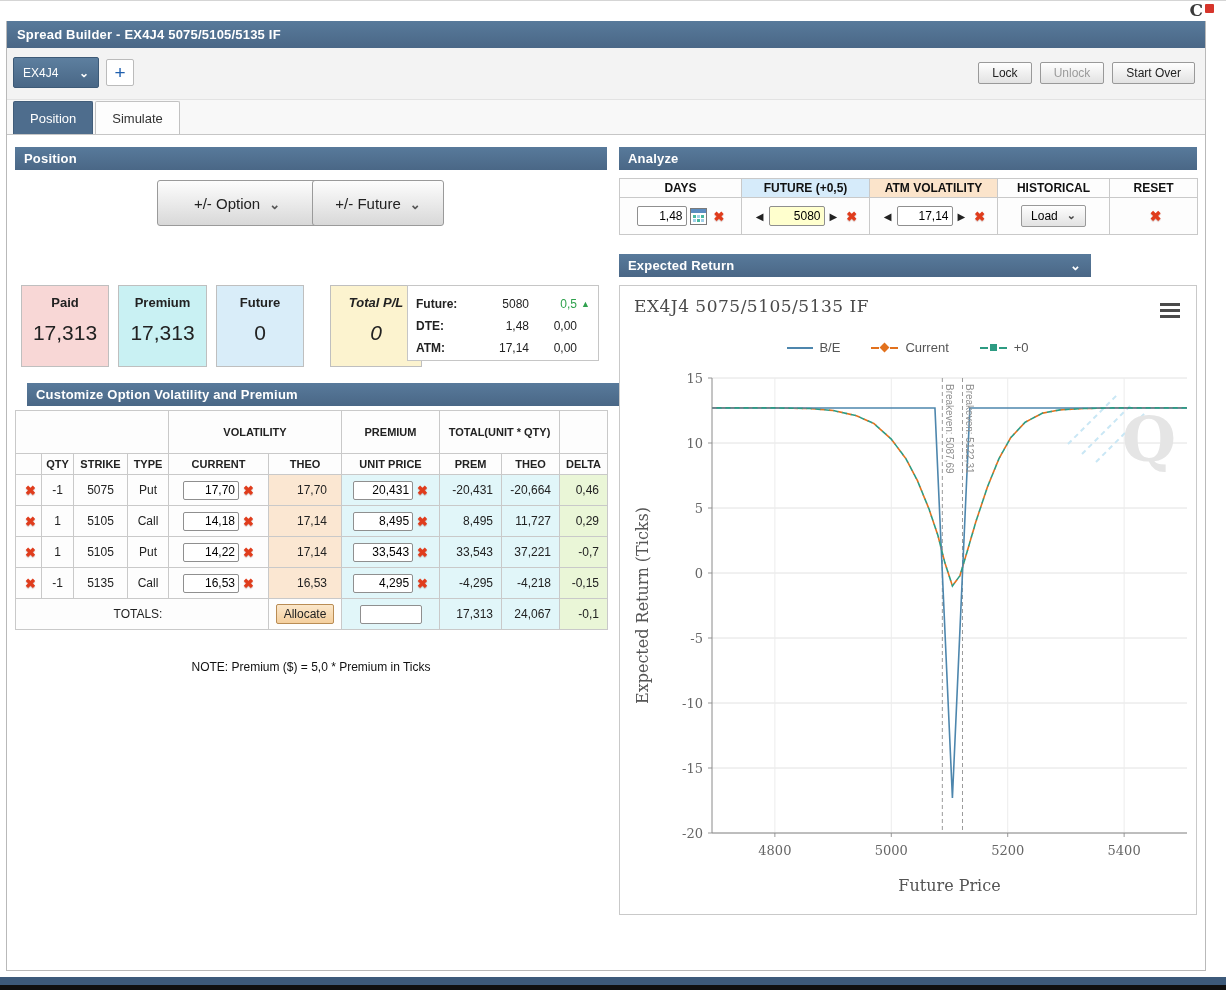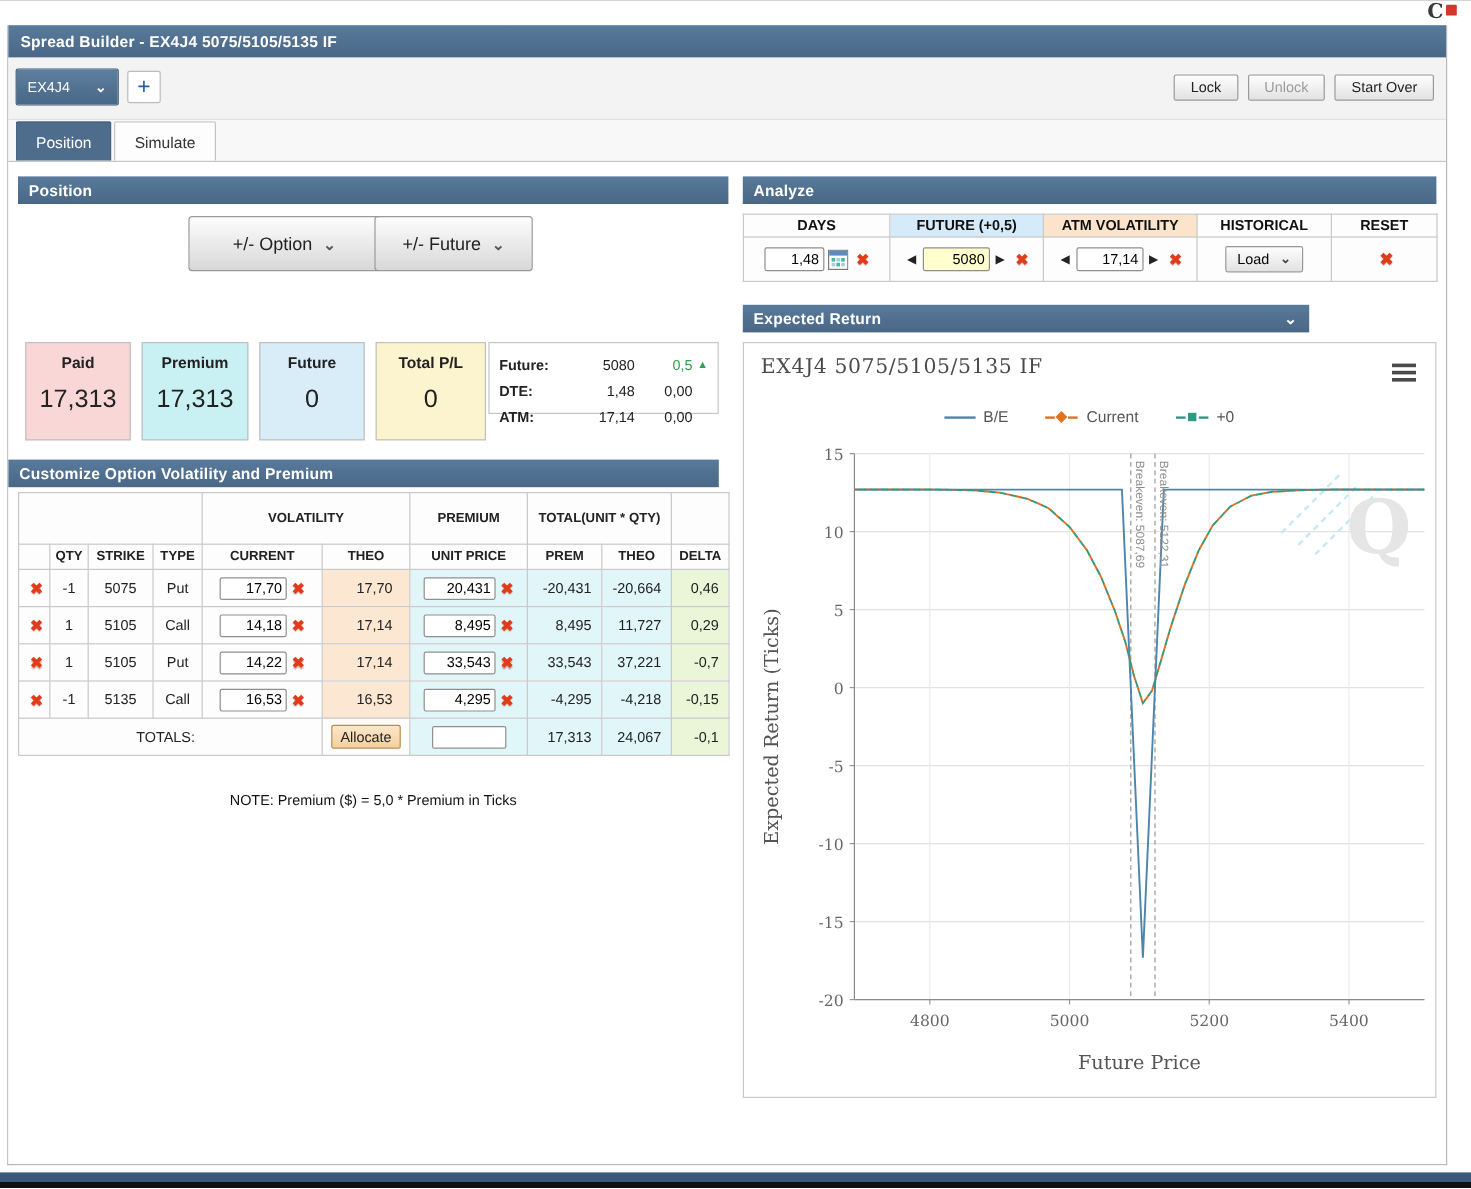--- a/index.html
+++ b/index.html
@@ -29,21 +29,21 @@
   .content{position:absolute;left:0;top:113px;right:0;bottom:0;background:#fff;border-top:1px solid #c6c6c6}
   .section-header{position:absolute;height:23px;background:linear-gradient(#587a9b,#4a6786);color:#fff;font-weight:bold;font-size:13px;line-height:23px;padding-left:9px;letter-spacing:.2px}
   .hdr-chev{float:right;margin-right:10px;font-weight:bold;cursor:pointer}
   
   .big-btn{position:absolute;top:45px;height:46px;background:linear-gradient(#fdfdfd,#d8d8d8);border:1px solid #9a9a9a;border-radius:3px;font-size:15px;color:#222;cursor:pointer;font-family:inherit}
   .big-btn .chev{color:#555;font-size:13px;margin-left:9px;font-weight:bold}
   
   .card{position:absolute;top:150px;height:82px;border:1px solid #bfbfbf;text-align:center}
   .card .lbl{font-weight:bold;font-size:13px;margin-top:9px}
   .card .val{font-size:21px;margin-top:11px}
-  .info-box{position:absolute;left:400px;top:150px;width:192px;height:60px;border:1px solid #c6c6c6;background:#fff;padding:7px 8px 0 8px}
+  .info-box{position:absolute;left:400px;top:150px;width:192px;height:76px;border:1px solid #c6c6c6;background:#fff;padding:7px 8px 0 8px}
   .info-row{display:flex;height:22px;align-items:center;font-size:12px}
   .info-row .lbl{font-weight:bold;width:52px}
   .info-row .val{flex:1;text-align:right}
   .info-row .chg{width:48px;text-align:right}
   .info-row .arr{width:13px;color:#2fa14d;font-size:9px;text-align:right}
   .info-row:first-child .chg{color:#2fa14d}
   
   .cust-table{position:absolute;left:8px;top:275px;width:592px;border-collapse:collapse;table-layout:fixed}
   .cust-table th,.cust-table td{border:1px solid #c9c9c9;font-size:12px;padding:0 2px;text-align:center;background:#fdfdfd;overflow:hidden}
   .cust-table th{font-size:11px;font-weight:bold}
@@ -141,21 +141,21 @@
       <div class="val">17,313</div>
     </div>
     <div class="card" style="left: 111px; width: 89px; background: rgb(201, 241, 243);">
       <div class="lbl">Premium</div>
       <div class="val">17,313</div>
     </div>
     <div class="card" style="left: 209px; width: 88px; background: rgb(217, 237, 249);">
       <div class="lbl">Future</div>
       <div class="val">0</div>
     </div>
-    <div class="card" style="left: 306px; width: 92px; background: rgb(252, 243, 207);">
+    <div class="card" style="left: 323px; width: 92px; background: rgb(252, 243, 207); font-style: italic;">
       <div class="lbl">Total P/L</div>
       <div class="val">0</div>
     </div>
 
     <div class="info-box">
       <div class="info-row">
         <span class="lbl">Future:</span>
         <span class="val">5080</span>
         <span class="chg">0,5</span>
         <span class="arr">▲</span>
@@ -167,21 +167,21 @@
         <span class="arr"></span>
       </div>
       <div class="info-row">
         <span class="lbl">ATM:</span>
         <span class="val">17,14</span>
         <span class="chg">0,00</span>
         <span class="arr"></span>
       </div>
     </div>
 
-    <div class="section-header" style="left:0;top:248px;width:592px">Customize Option Volatility and Premium</div>
+    <div class="section-header" style="left:20px;top:248px;width:592px">Customize Option Volatility and Premium</div>
 
     <table class="cust-table">
       <colgroup>
         <col style="width:26px">
           <col style="width:32px">
           <col style="width:54px">
           <col style="width:41px">
           <col style="width:100px">
         <col style="width:73px">
           <col style="width:98px">

